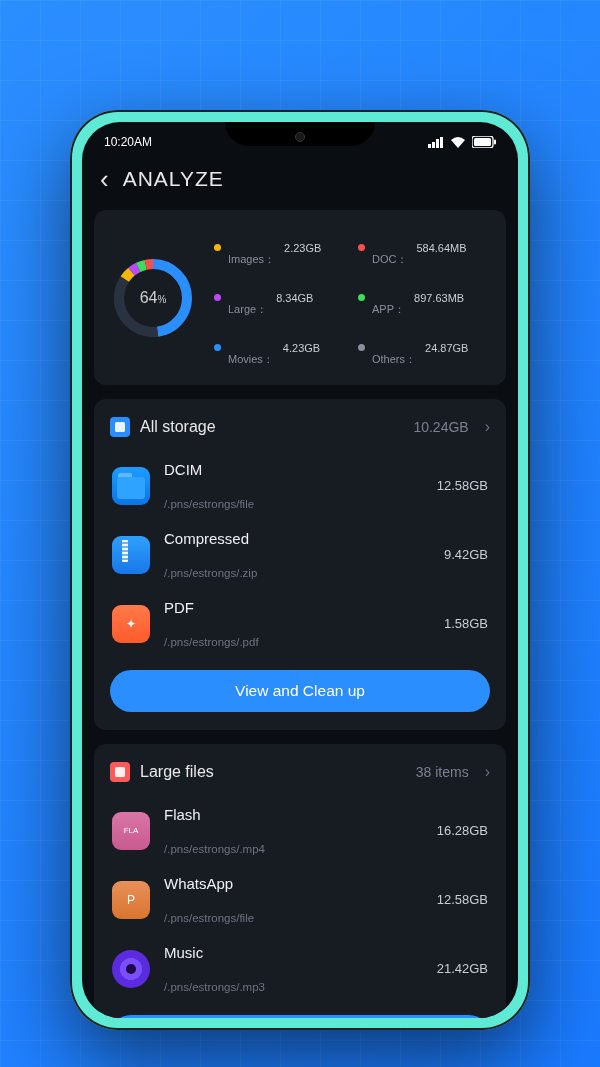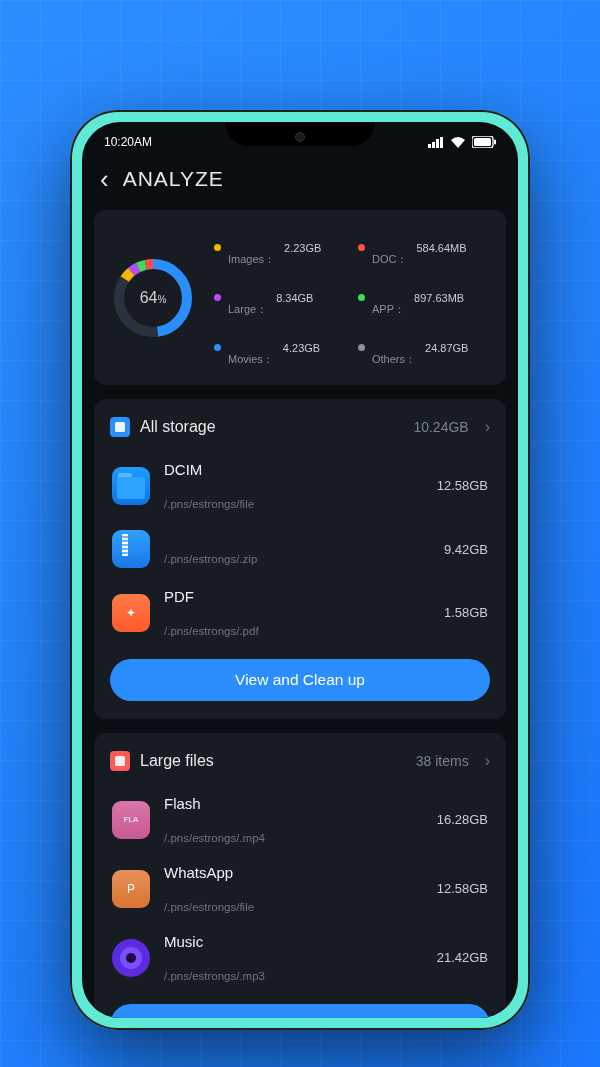--- a/index.html
+++ b/index.html
@@ -209,20 +209,21 @@
       <div class="ficon i-folder"></div>
       <div class="finfo">
         <div class="fname">DCIM</div>
         <div class="fpath">/.pns/estrongs/file</div>
       </div>
       <div class="fsize">12.58GB</div>
             </div>
             <div class="item">
       <div class="ficon i-zip"></div>
       <div class="finfo">
+        <div class="fname">Compressed</div>
         <div class="fpath">/.pns/estrongs/.zip</div>
       </div>
       <div class="fsize">9.42GB</div>
             </div>
             <div class="item">
       <div class="ficon i-pdf">✦</div>
       <div class="finfo">
         <div class="fname">PDF</div>
         <div class="fpath">/.pns/estrongs/.pdf</div>
       </div>

